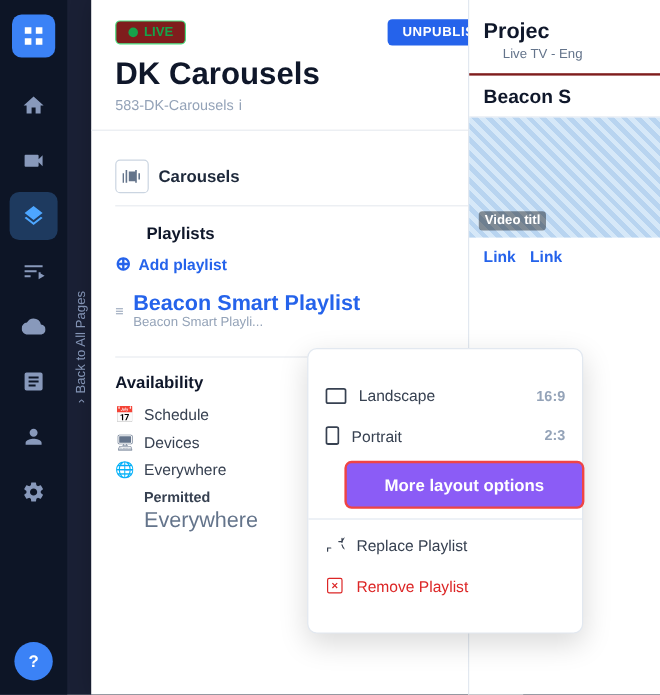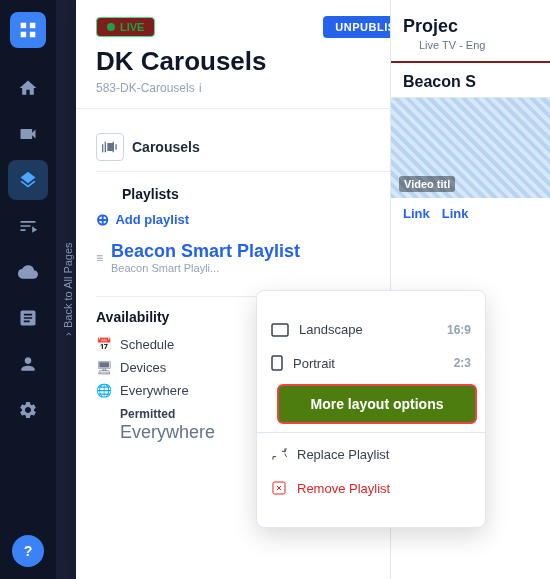--- a/index.html
+++ b/index.html
@@ -330,30 +330,30 @@
       gap: 10px;
     }
 
     .dropdown-ratio {
       font-size: 12px;
       color: #94a3b8;
       font-weight: 700;
     }
 
     .dropdown-more-btn {
-      background: #4d7c0f;
+      background: #8b5cf6;
       color: white;
       border: 2.5px solid #ef4444;
       border-radius: 6px;
       padding: 10px 14px;
       font-size: 14px;
       font-weight: 700;
       cursor: pointer;
       width: calc(100% - 28px);
-      margin: 4px 20px;
+      margin: 4px 30px;
       text-align: center;
     }
 
     .dropdown-divider {
       height: 1px;
       background: #e2e8f0;
       margin: 4px 0;
     }
 
     .dropdown-danger {

